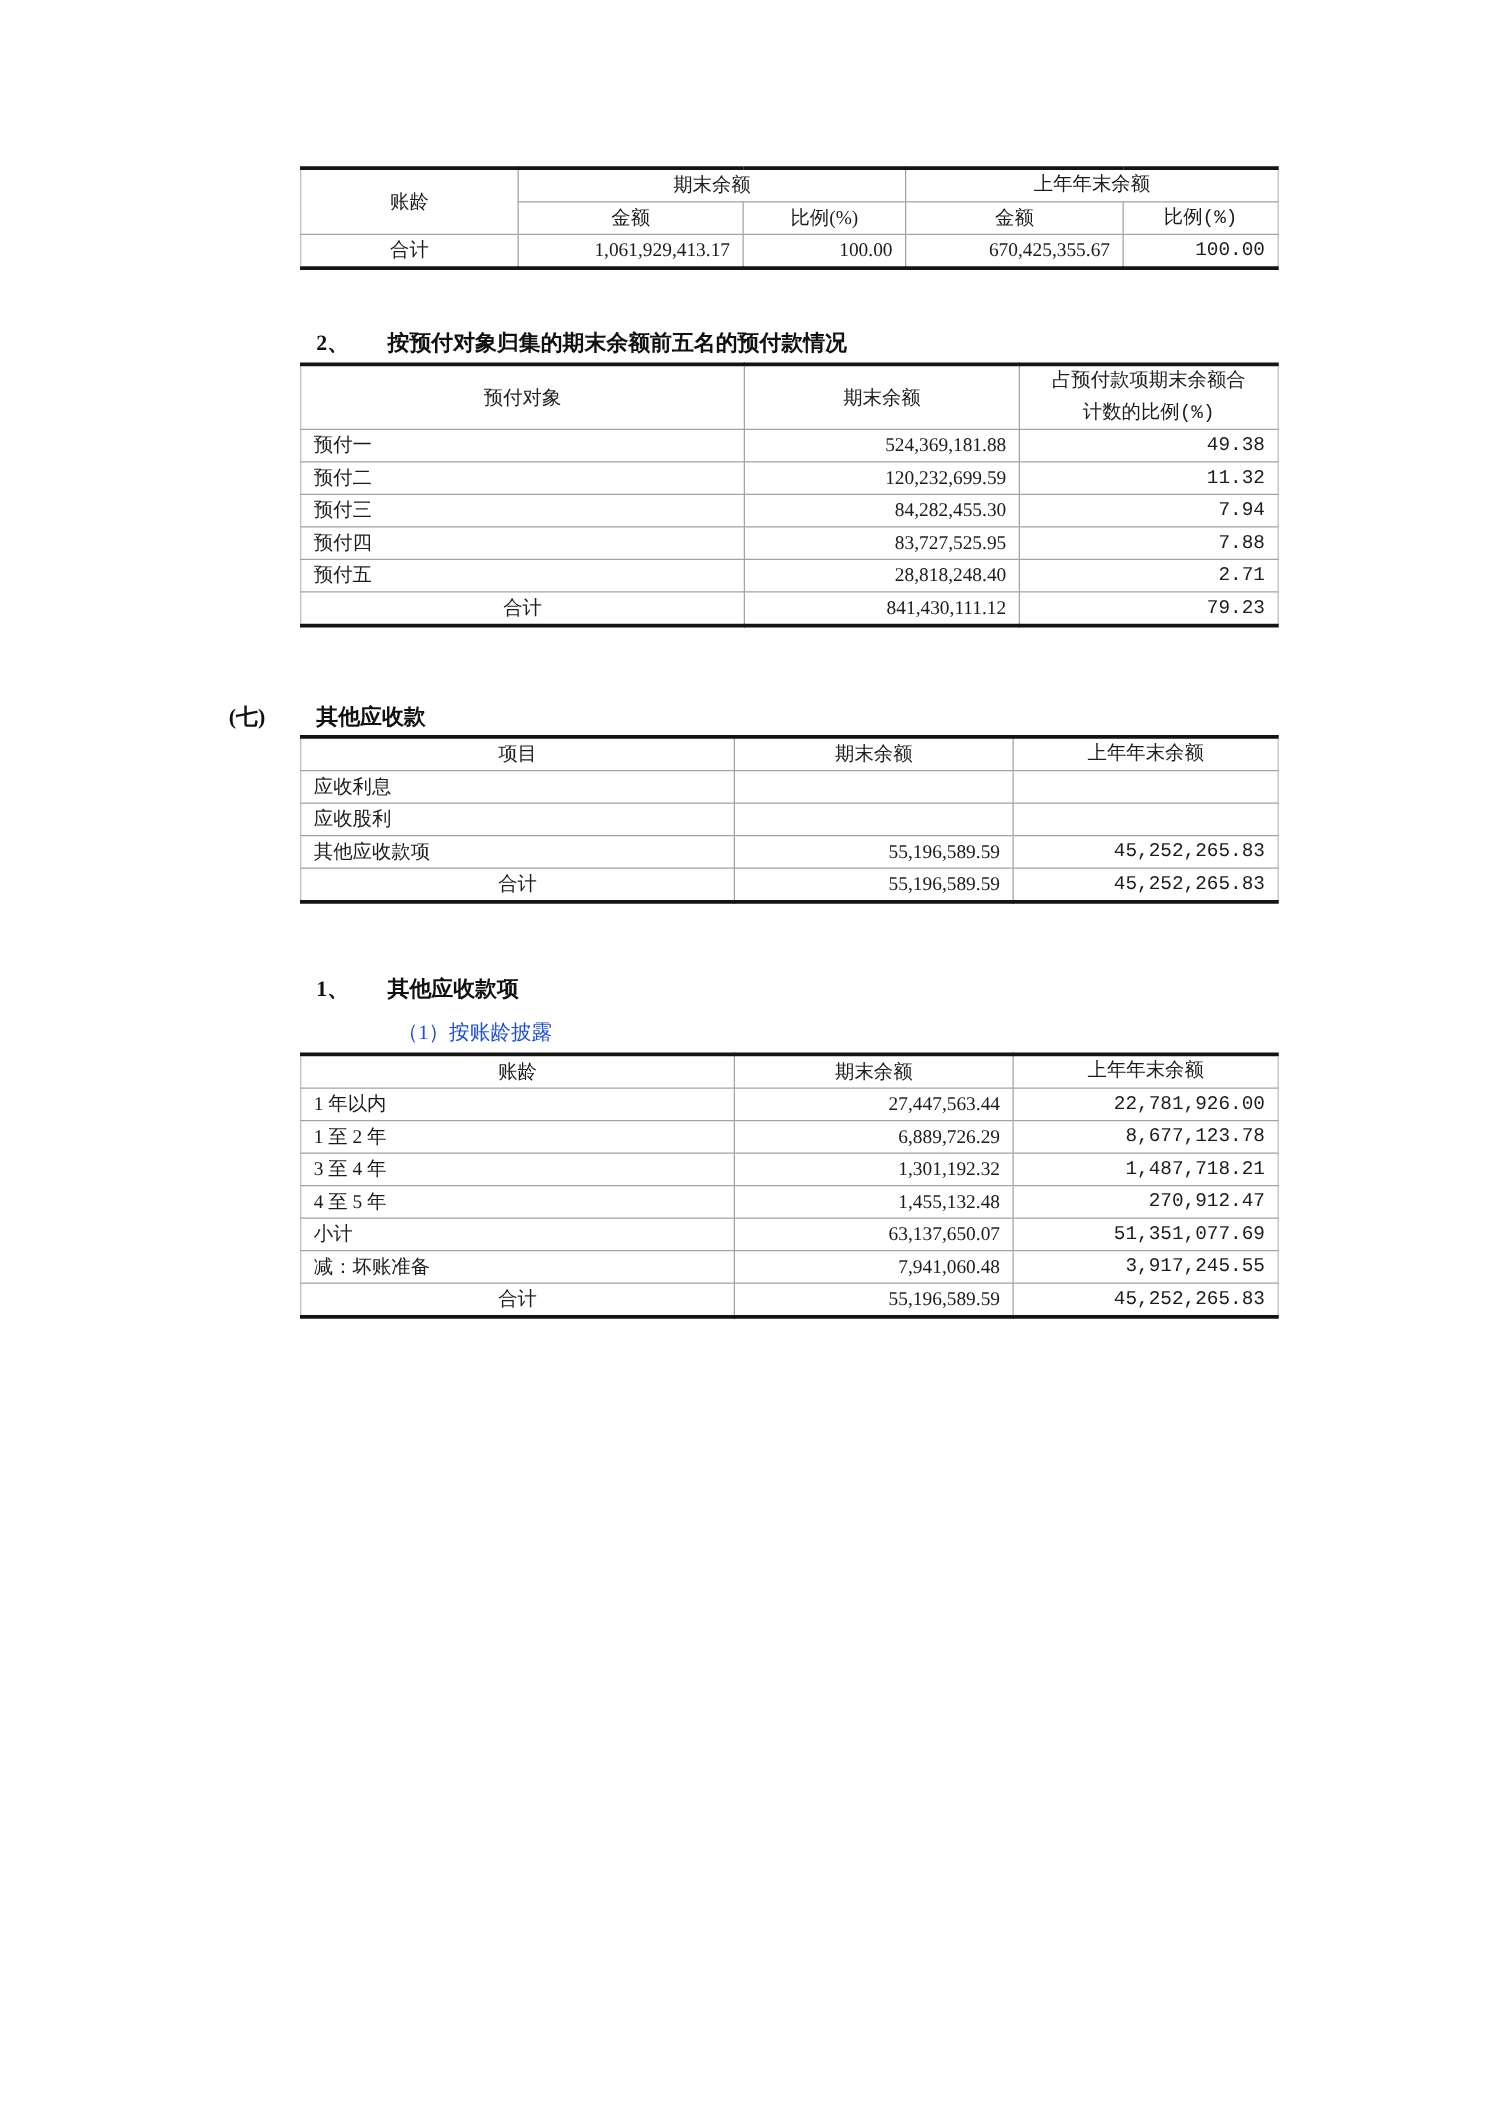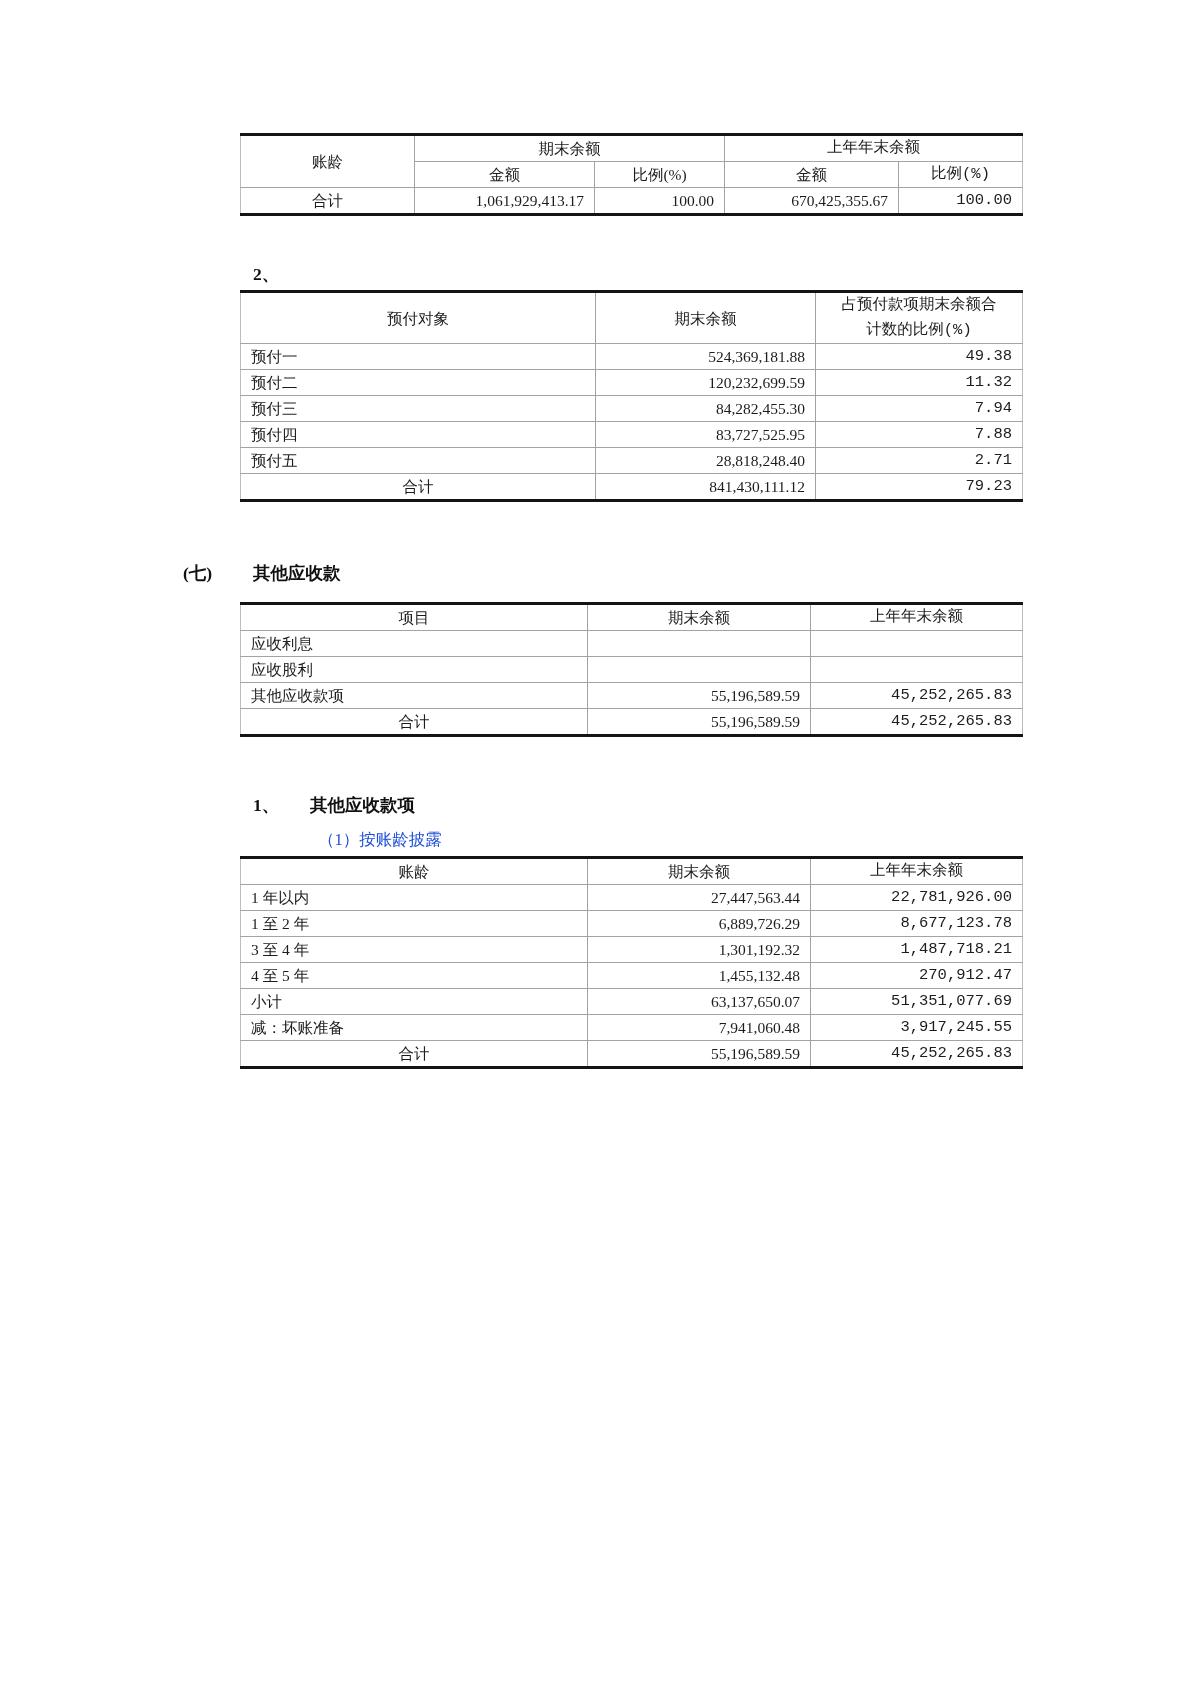--- a/index.html
+++ b/index.html
@@ -43,21 +43,21 @@
   td.wrap2 {
     white-space: normal;
     line-height: 22px;
     padding-top: 2px;
     padding-bottom: 2px;
   }
   .hdr-line { display: block; text-align: center; }
   
   .t1 { margin: 133px 0 0 240px; width: 782px; }
   .t2 { margin: 4px 0 0 240px; width: 782px; }
-  .t3 { margin: 17px 0 0 240px; width: 782px; padding-left: 40px; }
+  .t3 { margin: 3px 0 0 240px; width: 782px; padding-left: 40px; }
   .t4 { margin: 5px 0 0 240px; width: 782px; }
   
   .sec-heading {
     display: flex;
     align-items: baseline;
     font-weight: bold;
     font-size: 17.5px;
     line-height: 23px;
     color: #111;
   }
@@ -106,20 +106,21 @@
         <td class="r">1,061,929,413.17</td>
         <td class="r">100.00</td>
         <td class="r">670,425,355.67</td>
         <td class="r">100.00</td>
       </tr>
     </tbody>
   </table>
 
   <div class="sec-heading heading-prepay">
     <span class="num">2、</span>
+    <span class="ttl">按预付对象归集的期末余额前五名的预付款情况</span>
   </div>
 
   <table class="tbl t2">
     <colgroup>
       <col style="width:355px">
         <col style="width:220px">
         <col style="width:207px">
     </colgroup>
     <tbody>
       <tr>

